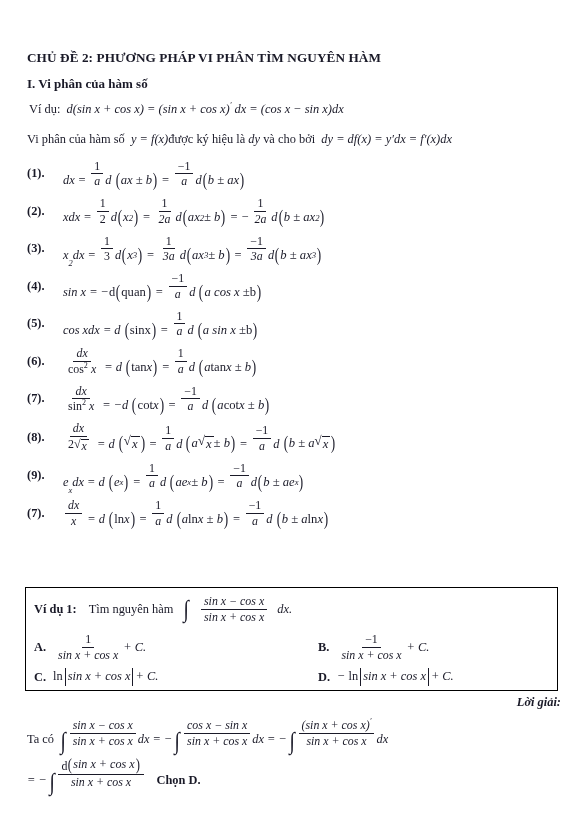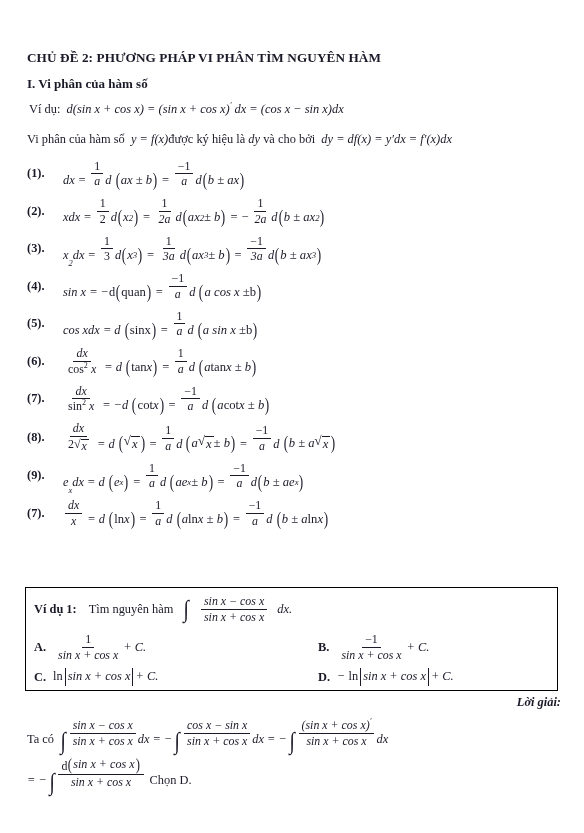--- a/index.html
+++ b/index.html
@@ -186,21 +186,21 @@
   }
   .sol-line {
     display: flex;
     align-items: flex-end;
     font-size: 12.4px;
     white-space: nowrap;
     margin-bottom: 10px;
     min-height: 28px;
   }
   .sol-prefix { margin-right: 4px; }
-  .choose { font-weight: normal; font-style: normal; margin-left: 4px; }
+  .choose { font-weight: bold; font-style: normal; margin-left: 11px; }
 </style>
 </head>
 <body>
 
 <div class="page">
   <div class="content">
 
     <div class="doc-title">CHỦ ĐỀ 2: PHƯƠNG PHÁP VI PHÂN TÌM NGUYÊN HÀM</div>
 
     <div class="section-head">I. Vi phân của hàm số</div>

